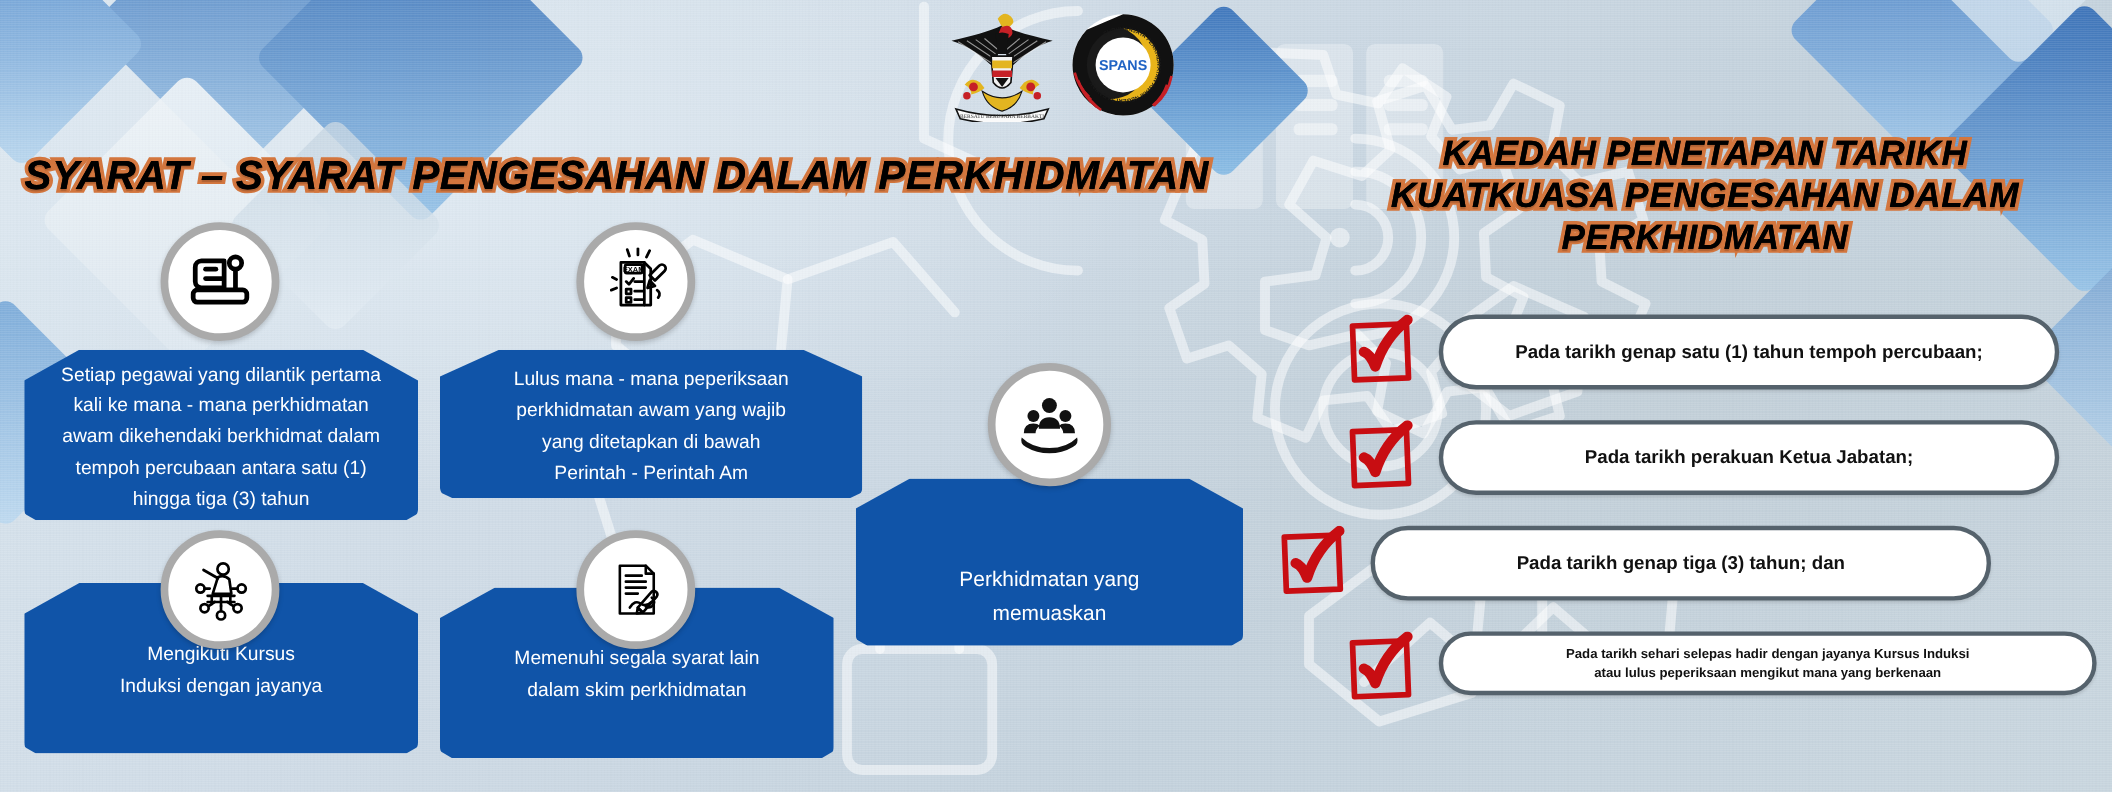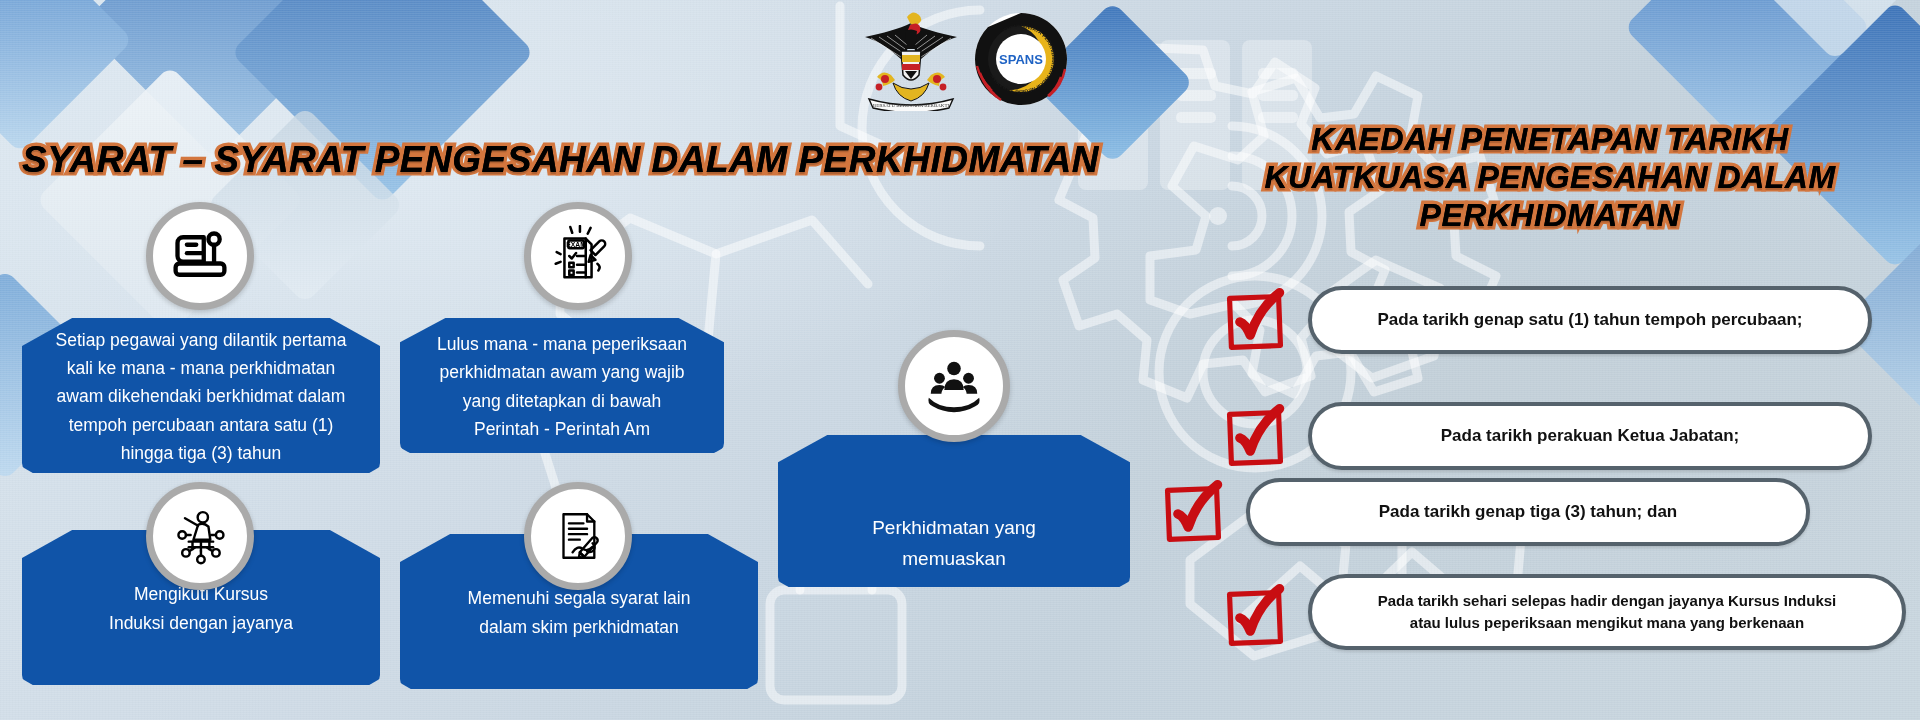--- a/index.html
+++ b/index.html
@@ -83,21 +83,21 @@
     position:absolute;
     border-radius:50%;
     background:#fff;
     border:7px solid #aaaaaa;
     display:flex; align-items:center; justify-content:center;
     z-index:5;
     box-shadow:0 2px 5px rgba(0,0,0,.18);
   }
 
   
-  .crow { position:absolute; display:flex; align-items:flex-end; }
+  .crow { position:absolute; display:flex; align-items:flex-start; }
   .cbox { width:66px; height:66px; flex:0 0 66px; }
   .pill {
     margin-left:20px;
     background:#fff;
     border:4px solid #55626c;
     border-radius:40px;
     height:68px;
     display:flex; align-items:center; justify-content:center;
     text-align:center;
     font-size:17px; font-weight:bold; color:#111;
@@ -257,21 +257,21 @@
       <path d="M14 12 h22 v26 h-22 a6 6 0 0 1 -6-6 v-14 a6 6 0 0 1 6-6z"></path>
       <path d="M18 20 h10"></path>
       <path d="M18 29 h16"></path>
       <circle cx="47" cy="14" r="6"></circle>
       <path d="M47 21 v17"></path>
       <path d="M10 40 h44 a4 4 0 0 1 4 4 v4 a4 4 0 0 1 -4 4 h-44 a4 4 0 0 1 -4-4 v-4 a4 4 0 0 1 4-4z"></path>
     </g>
   </svg>
 </div>
 
-<div class="card" style="left:400px; top:318px; width:324px; height:135px;">
+<div class="card" style="left:400px; top:318px; width:384px; height:135px;">
   <span class="txt">Lulus mana - mana peperiksaan
 perkhidmatan awam yang wajib
 yang ditetapkan di bawah
 Perintah - Perintah Am</span>
 </div>
 <div class="ic" style="left:524px; top:202px; width:108px; height:108px;">
   <svg width="62" height="62" viewBox="0 0 64 64">
     <g fill="none" stroke="#000" stroke-width="2.6" stroke-linecap="round" stroke-linejoin="round">
       <path d="M18 14 h22 v40 h-22z"></path>
       <path d="M40 14 l6 6 v34 h-6"></path>
@@ -364,21 +364,21 @@
   </div>
 </div>
 
 <div class="crow" style="left:1222px; top:382px; width:650px;">
   <svg class="cbox" viewBox="0 0 70 70">
     <g fill="none" stroke="#c80d12" stroke-width="5.5" stroke-linecap="round" stroke-linejoin="round">
       <path d="M8 11 L60 9 L62 61 L10 63 Z"></path>
       <path d="M19 36 q6 2 11 14 q9 -28 31 -45" stroke-width="10"></path>
     </g>
   </svg>
-  <div class="pill" style="width:566px;margin-top:20px;">
+  <div class="pill" style="width:566px;">
     <span class="txt">Pada tarikh perakuan Ketua Jabatan;</span>
   </div>
 </div>
 
 <div class="crow" style="left:1160px; top:478px; width:650px;">
   <svg class="cbox" viewBox="0 0 70 70">
     <g fill="none" stroke="#c80d12" stroke-width="5.5" stroke-linecap="round" stroke-linejoin="round">
       <path d="M8 11 L60 9 L62 61 L10 63 Z"></path>
       <path d="M19 36 q6 2 11 14 q9 -28 31 -45" stroke-width="10"></path>
     </g>
@@ -388,17 +388,17 @@
   </div>
 </div>
 
 <div class="crow" style="left:1222px; top:574px; width:684px;">
   <svg class="cbox" viewBox="0 0 70 70">
     <g fill="none" stroke="#c80d12" stroke-width="5.5" stroke-linecap="round" stroke-linejoin="round">
       <path d="M8 11 L60 9 L62 61 L10 63 Z"></path>
       <path d="M19 36 q6 2 11 14 q9 -28 31 -45" stroke-width="10"></path>
     </g>
   </svg>
-  <div class="pill" style="width:600px; height:76px; font-size:15px; padding:6px 16px;">
+  <div class="pill" style="width:600px; height:58px; font-size:12px; padding:6px 16px;">
     <span class="txt">Pada tarikh sehari selepas hadir dengan jayanya Kursus Induksi
 atau lulus peperiksaan mengikut mana yang berkenaan</span>
   </div>
 </div>
 
 </body></html>

